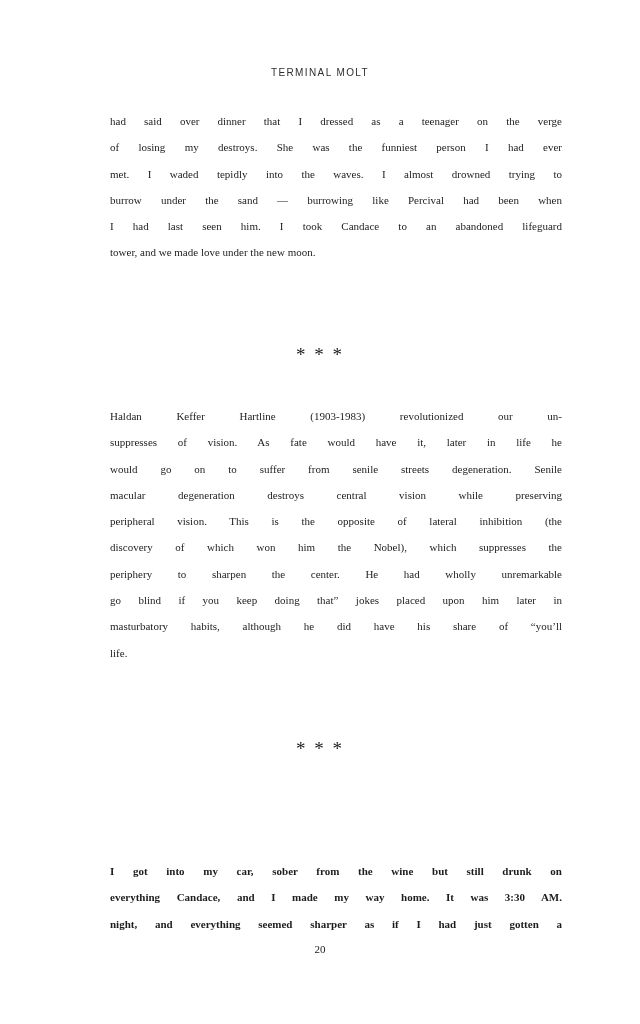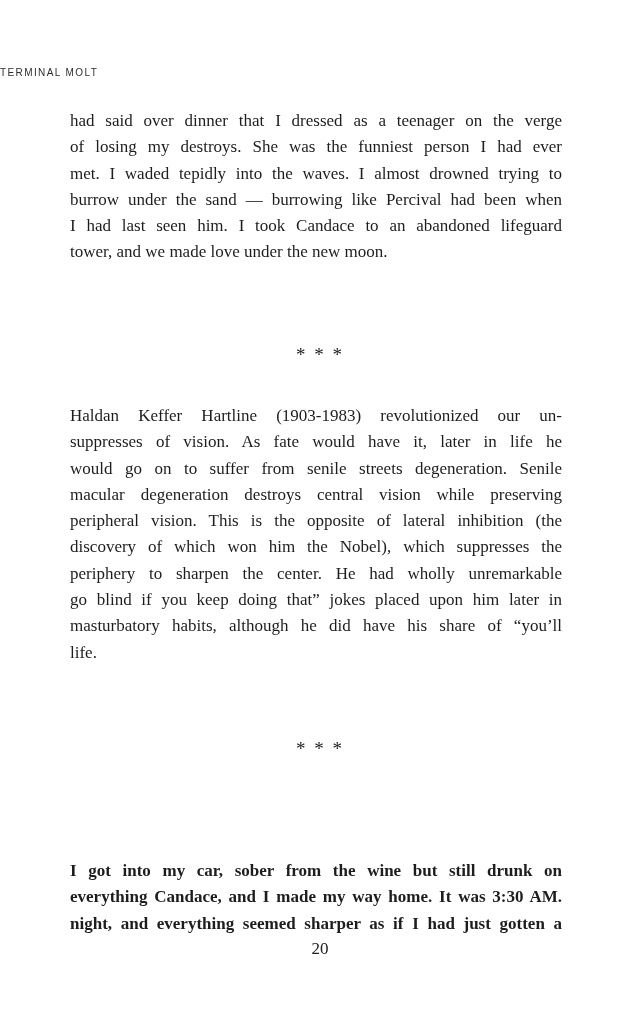--- a/index.html
+++ b/index.html
@@ -14,41 +14,42 @@
     background: #ffffff;
     overflow: hidden;
     font-family: "Liberation Serif", "DejaVu Serif", serif;
     color: #1d1d1d;
   }
   .running-header {
     position: absolute;
     top: 66px;
     left: 0;
     width: 640px;
-    text-align: left;
+    text-align: center;
     font-family: "Liberation Sans", "DejaVu Sans", sans-serif;
     font-size: 10px;
     line-height: 14px;
     letter-spacing: 1.4px;
     color: #2e2e2e;
   }
   .para {
     position: absolute;
     left: 70px;
     width: 492px;
   }
   .p1 { top: 108px; }
   .p2 { top: 403px; }
   .p3 { top: 858px; font-weight: bold; }
   .line {
-    font-size: 17px;
+    font-size: 11px;
     line-height: 26.3px;
     text-align: justify;
     text-align-last: justify;
     white-space: nowrap;
+    margin-left: 40px;
   }
   .line.last {
     text-align-last: left;
   }
   .separator {
     position: absolute;
     left: 0;
     width: 640px;
     text-align: center;
     font-size: 19px;
@@ -57,21 +58,21 @@
     color: #1d1d1d;
   }
   .sep1 { top: 342px; }
   .sep2 { top: 736px; }
   .page-number {
     position: absolute;
     top: 936px;
     left: 0;
     width: 640px;
     text-align: center;
-    font-size: 17px;
+    font-size: 11px;
     line-height: 26px;
     color: #222222;
   }
 </style>
 </head>
 <body>
 
 <div class="page">
 
   <div class="running-header">TERMINAL MOLT</div>

